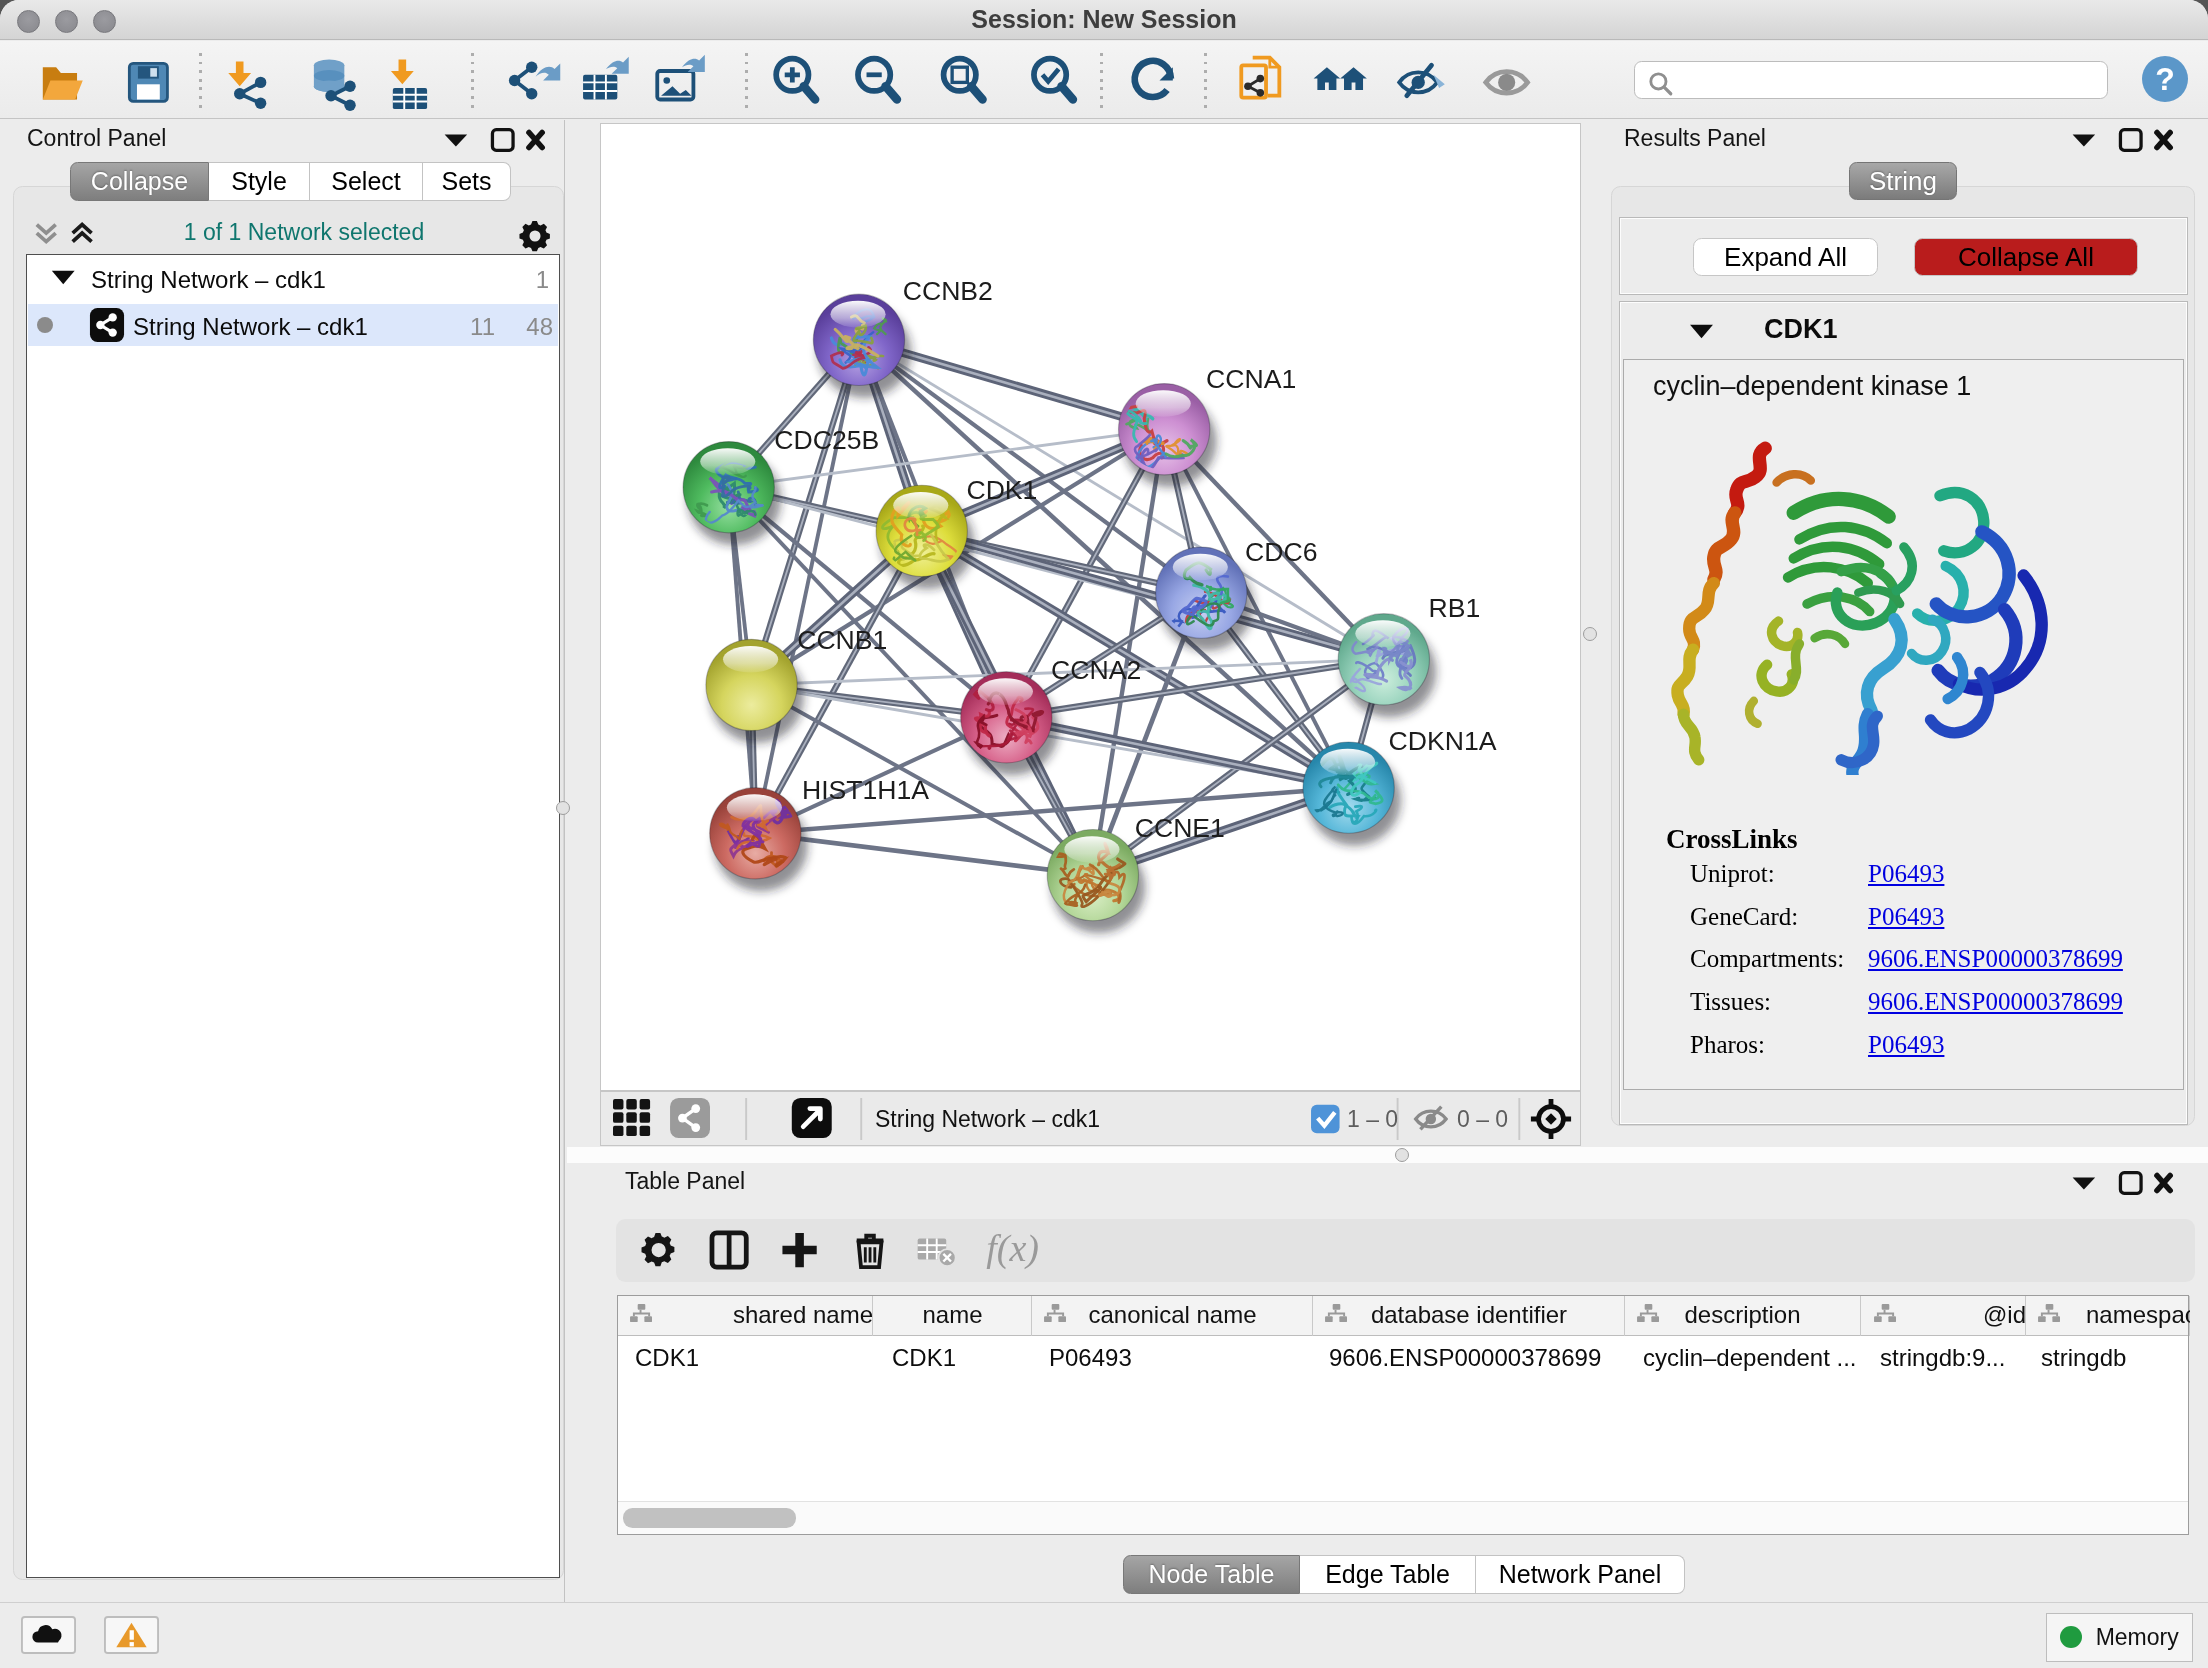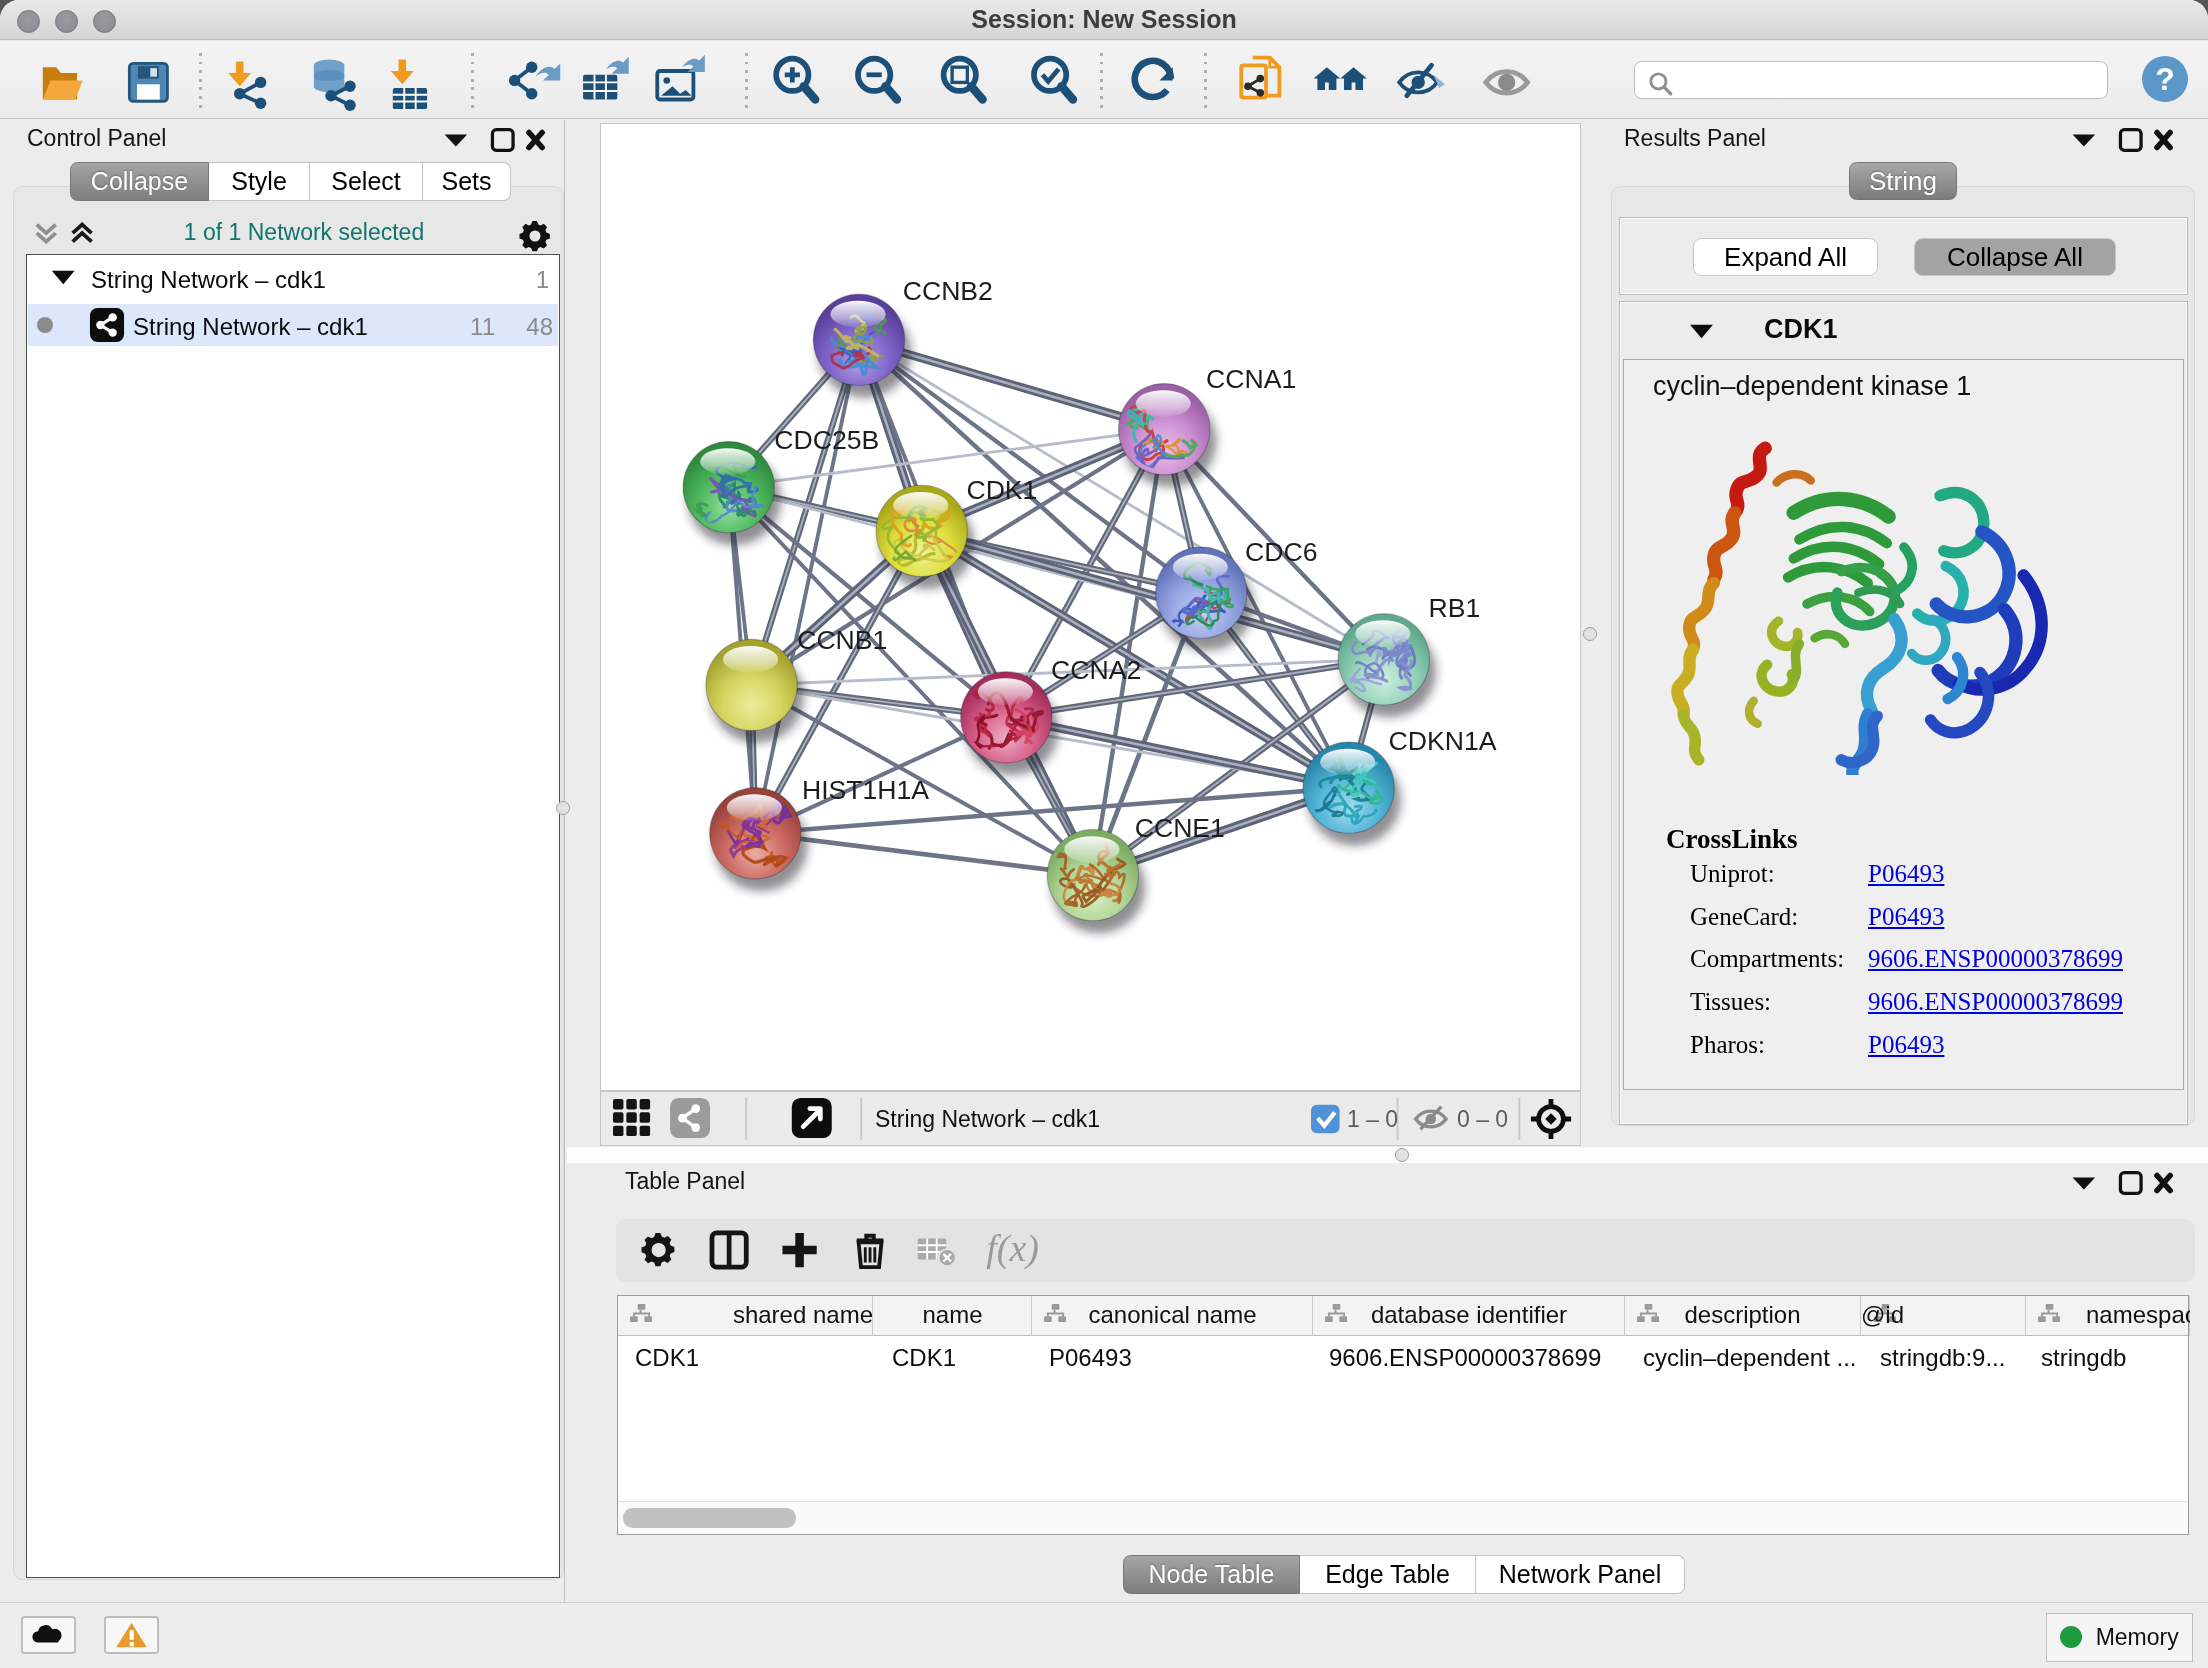--- a/index.html
+++ b/index.html
@@ -614,21 +614,21 @@
 <div class="abs ptitle" style="left:1624px;top:125px">Results Panel</div>
     <svg class="abs" style="left:2070px;top:125px" width="114" height="30" viewBox="0 0 120 32">
 <path d="M2 10 L26 10 L14 23 Z" fill="#111"></path>
 <rect x="53" y="5" width="22" height="22" rx="4" fill="none" stroke="#111" stroke-width="3.5"></rect>
 <path d="M92 8 L106 24 M106 8 L92 24" stroke="#111" stroke-width="6" stroke-linecap="round"></path>
 </svg>
     <div class="abs panelbox" style="left:1611px;top:186px;width:584px;height:940px"></div>
     <div class="abs" style="left:1849px;top:162px;width:108px;height:38px;border-radius:7.6px;background:linear-gradient(#a8a8a8,#7b7b7b);border:1px solid #757575;color:#fff;font-size:26px;text-align:center;line-height:36px;text-shadow:0 -1px 1.9px rgba(0,0,0,0.3)">String</div>
     <div class="abs etched" style="left:1619px;top:217px;width:569px;height:78px;background:#ececec"></div>
     <div class="abs" style="left:1693px;top:238px;width:185px;height:38px;background:#fff;border:1px solid #c6c6c6;border-radius:8.6px;font-size:26px;text-align:center;line-height:36px">Expand All</div>
-    <div class="abs" style="left:1914px;top:238px;width:202px;height:38px;background:#a3a3a3;border:1px solid #c6c6c6;border-radius:8.6px;font-size:26px;text-align:center;line-height:36px">Collapse All</div>
+    <div class="abs" style="left:1914px;top:238px;width:224px;height:38px;background:#b91c1c;border:1px solid #c6c6c6;border-radius:8.6px;font-size:26px;text-align:center;line-height:36px">Collapse All</div>
     <div class="abs etched" style="left:1619px;top:301px;width:569px;height:824px;background:#ececec"></div>
     <svg class="abs" style="left:1688px;top:321px" width="27" height="21" viewBox="0 0 28 22">
       <path d="M2 4 L26 4 L14 18 Z" fill="#0d0d0d"></path>
     </svg>
     <div class="abs" style="left:1764px;top:314px;font-size:27px;font-weight:700;color:#0b0b0b">CDK1</div>
     <div class="abs" style="left:1623px;top:359px;width:561px;height:731px;background:#efefef;border:1px solid #ababab"></div>
     <div class="abs" style="left:1653px;top:371px;font-size:27px;color:#101010">cyclin–dependent kinase 1</div>
     <svg class="abs" style="left:1655px;top:433px" width="399" height="342" viewBox="0 0 420 360">
 <g fill="none" stroke-linecap="round" stroke-linejoin="round">
 <path d="M116 16 c-14 8 2 22 -10 30 c-10 8 -16 2 -20 14 c-4 10 6 14 -2 24" stroke="#c41a10" stroke-width="14"></path>
@@ -752,21 +752,21 @@
     <div class="abs" style="left:1624px;top:1301px;width:237px;text-align:center;font-size:24px;color:#111;white-space:nowrap;overflow:hidden">description</div>
     <div class="abs" style="left:1861px;top:1296px;width:165px;height:40px;border-right:1px solid #c9c9c9;"></div>
     <div class="abs" style="left:1873px;top:1303px"><svg width="25" height="21" viewBox="0 0 26 22" style="vertical-align:-2.9px">
         <g fill="#9a9a9a">
           <rect x="9" y="1" width="8" height="6" rx="1"></rect>
           <rect x="1" y="14" width="8" height="6" rx="1"></rect>
           <rect x="16" y="14" width="8" height="6" rx="1"></rect>
           <path d="M12 7 v4 M5 14 v-3 h16 v3 M12 7 v4" stroke="#9a9a9a" stroke-width="2" fill="none"></path>
         </g>
       </svg></div>
-    <div class="abs" style="left:1861px;top:1301px;width:165px;text-align:left;font-size:24px;color:#111;white-space:nowrap;overflow:hidden">@id</div>
+    <div class="abs" style="left:1861px;top:1301px;width:165px;text-align:right;font-size:24px;color:#111;white-space:nowrap;overflow:hidden">@id</div>
     <div class="abs" style="left:2026px;top:1296px;width:164px;height:40px;border-right:1px solid #c9c9c9;"></div>
     <div class="abs" style="left:2037px;top:1303px"><svg width="25" height="21" viewBox="0 0 26 22" style="vertical-align:-2.9px">
         <g fill="#9a9a9a">
           <rect x="9" y="1" width="8" height="6" rx="1"></rect>
           <rect x="1" y="14" width="8" height="6" rx="1"></rect>
           <rect x="16" y="14" width="8" height="6" rx="1"></rect>
           <path d="M12 7 v4 M5 14 v-3 h16 v3 M12 7 v4" stroke="#9a9a9a" stroke-width="2" fill="none"></path>
         </g>
       </svg></div>
     <div class="abs" style="left:2086px;top:1301px;width:104px;font-size:24px;color:#111;white-space:nowrap;overflow:hidden">namespace</div>

